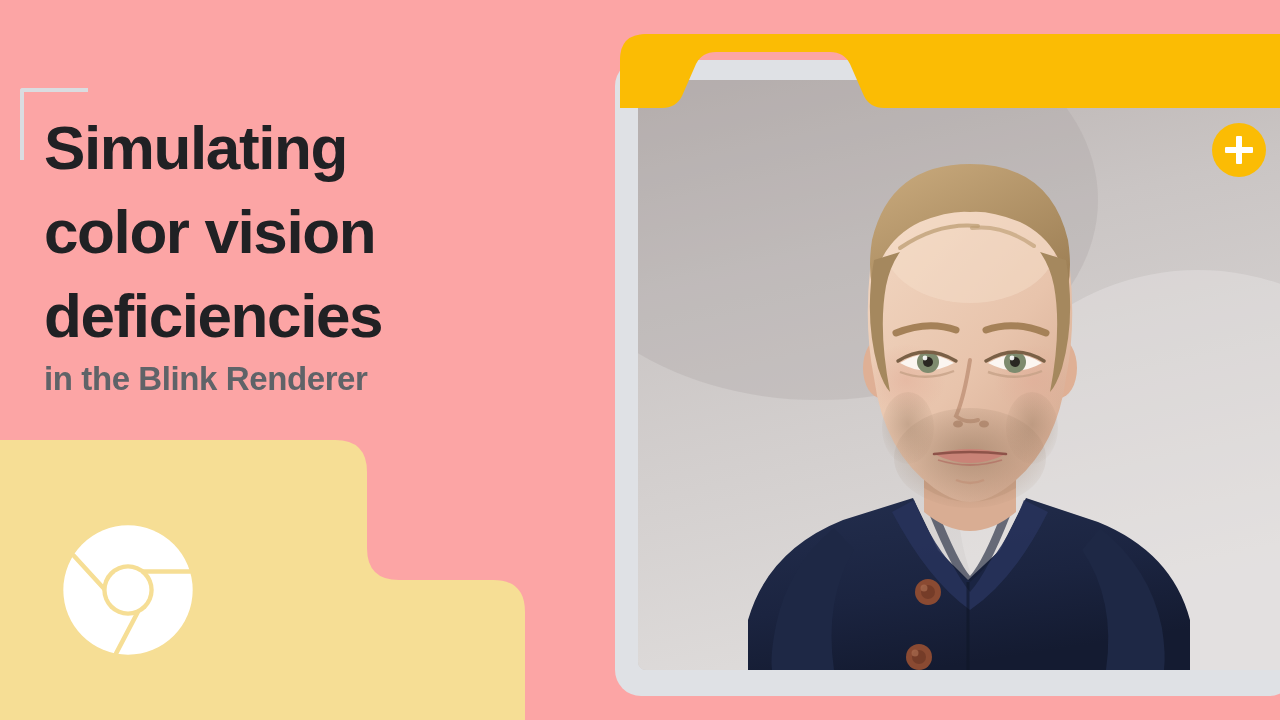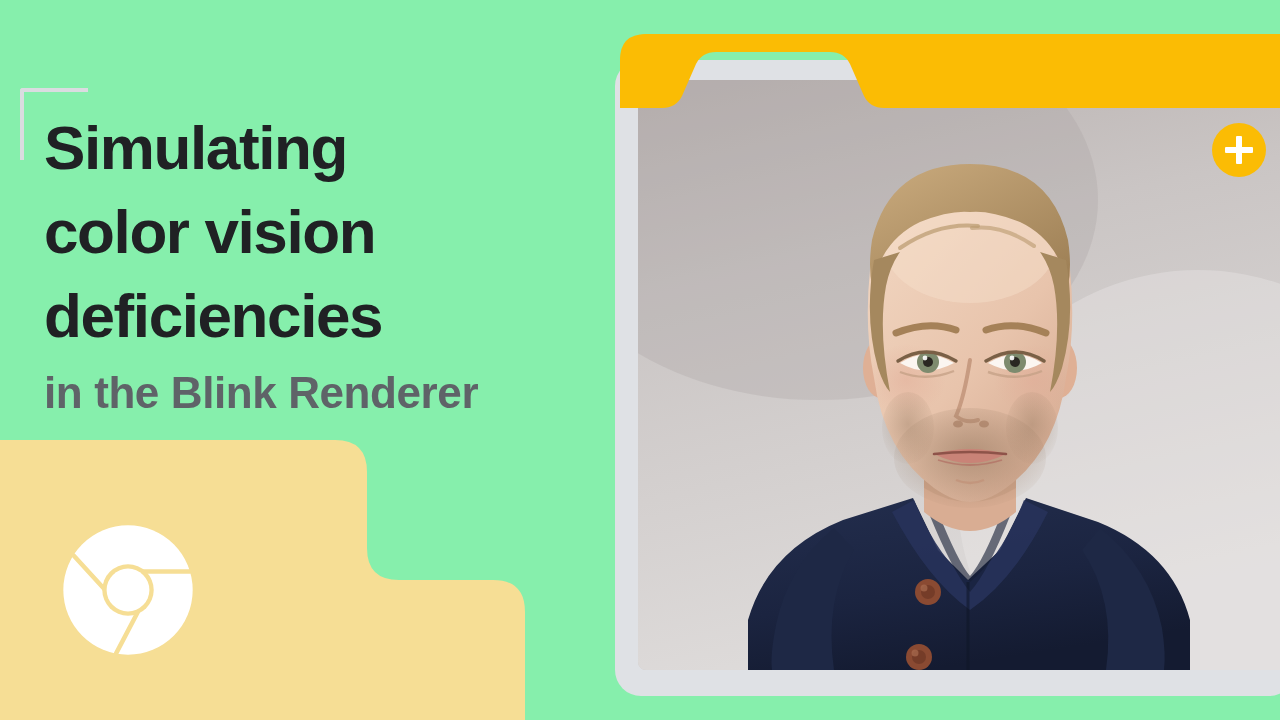--- a/index.html
+++ b/index.html
@@ -5,21 +5,21 @@
   * { margin:0; padding:0; box-sizing:border-box; }
   html, body {
     width:1280px; height:720px;
     overflow:hidden;
     background:#F8F9FA;
     font-family:"Liberation Sans", sans-serif;
   }
   #stage {
     position:relative;
     width:1280px; height:720px;
-    background:#86efac;
+    background:#fca5a5;
     overflow:hidden;
   }
 
   
   #left-panel {
     position:absolute; left:0; top:0;
     width:600px; height:720px;
   }
 
   #corner-bracket {
@@ -38,22 +38,22 @@
   }
   #title {
     font-size:62px;
     line-height:84px;
     font-weight:700;
     letter-spacing:-1.4px;
     color:#202124;
     white-space:pre-line;
   }
   #subtitle {
-    margin-top:14px;
-    font-size:44px;
+    margin-top:0;
+    font-size:33px;
     line-height:42px;
     font-weight:700;
     letter-spacing:-0.4px;
     color:#5F6368;
   }
 
   
   #yellow-shape {
     position:absolute;
     left:0; top:440px;

